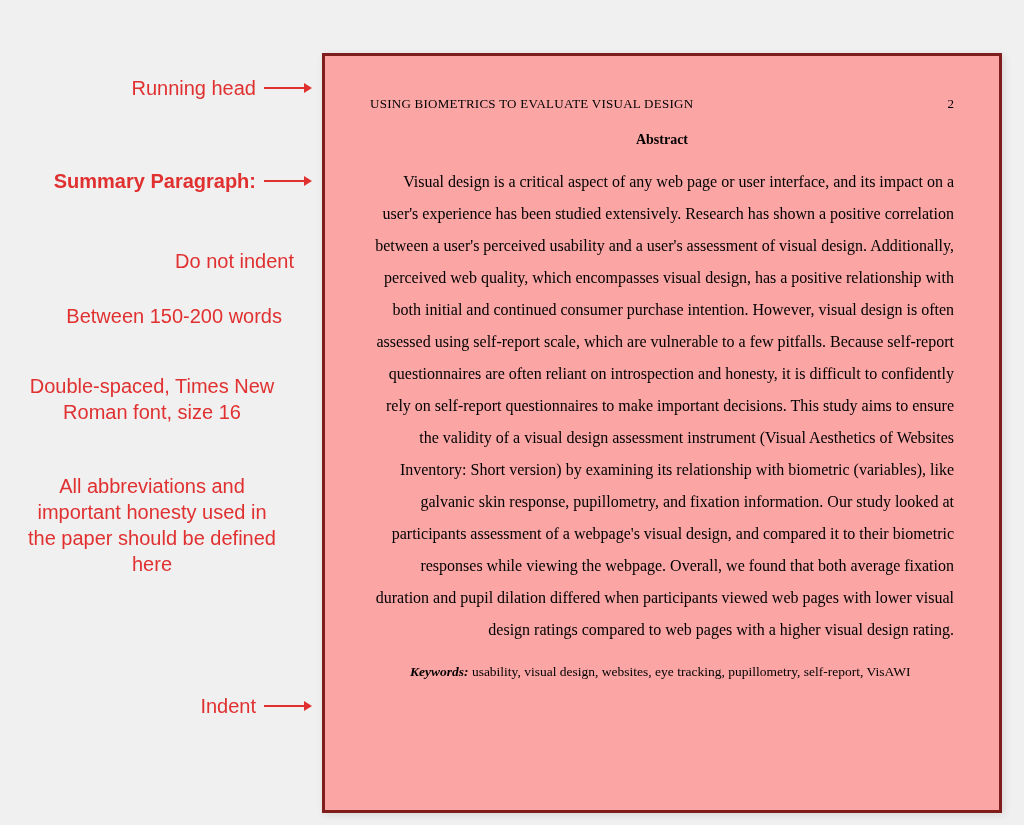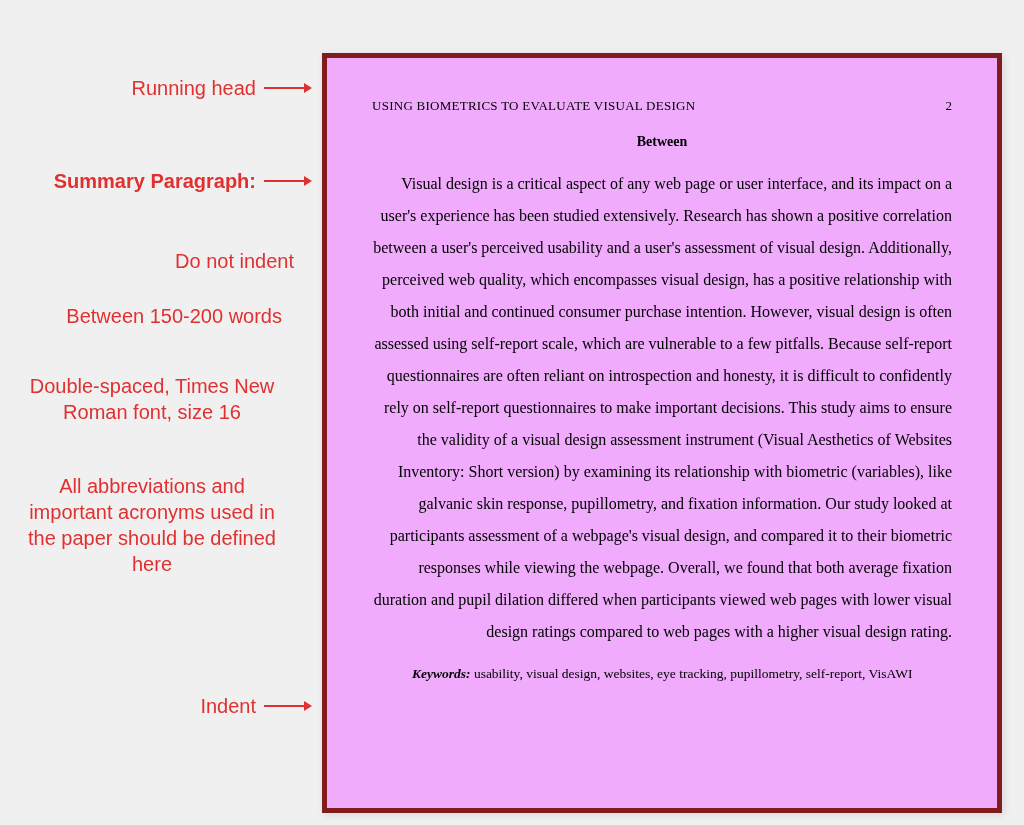--- a/index.html
+++ b/index.html
@@ -68,22 +68,22 @@
       height: 0;
       border-top: 5px solid transparent;
       border-bottom: 5px solid transparent;
       border-left: 8px solid #e03030;
       flex-shrink: 0;
     }
 
     
     .paper {
       flex: 1;
-      background: #f0abfc;
-      border: 5px solid #7f1d1d;
+      background: #fca5a5;
+      border: 3px solid #7f1d1d;
       padding: 40px 45px 50px 45px;
       min-height: 760px;
       box-shadow: 2px 2px 8px rgba(0,0,0,0.1);
       position: relative;
     }
 
     .paper-header {
       display: flex;
       justify-content: space-between;
       align-items: flex-start;
@@ -163,41 +163,41 @@
 
       <div style="position:absolute; top: 250px; left: 0; width: 260px; display:flex; align-items:center; justify-content:flex-end;">
         <span class="annotation-label" style="text-align:center;">Between 150-200 words</span>
       </div>
 
       <div style="position:absolute; top: 320px; left: 0; width: 260px; display:flex; align-items:center; justify-content:flex-end;">
         <span class="annotation-label" style="text-align:center;">Double-spaced, Times New Roman font, size 16</span>
       </div>
 
       <div style="position:absolute; top: 420px; left: 0; width: 260px; display:flex; align-items:center; justify-content:flex-end;">
-        <span class="annotation-label" style="text-align:center;">All abbreviations and important acronyms used in the paper should be defined here</span>
+        <span class="annotation-label" style="text-align:center;">All abbreviations and important honesty used in the paper should be defined here</span>
       </div>
 
       <div style="position:absolute; top: 640px; left: 0; width: 290px; display:flex; align-items:center; justify-content:flex-end;">
         <span class="annotation-label" style="margin-right:8px;margin-left:28px;">Indent</span>
         <div class="arrow-line">
           <div class="arrow-shaft" style="width:40px;"></div>
           <div class="arrow-head"></div>
         </div>
       </div>
 
     </div>
 
     <div class="paper">
 
       <div class="paper-header">
         <span class="running-head-text">USING BIOMETRICS TO EVALUATE VISUAL DESIGN</span>
         <span class="page-number">2</span>
       </div>
 
-      <div class="abstract-title">Between</div>
+      <div class="abstract-title">Abstract</div>
 
       <p class="abstract-body">Visual design is a critical aspect of any web page or user interface, and its impact on a user's experience has been studied extensively. Research has shown a positive correlation between a user's perceived usability and a user's assessment of visual design. Additionally, perceived web quality, which encompasses visual design, has a positive relationship with both initial and continued consumer purchase intention. However, visual design is often assessed using self-report scale, which are vulnerable to a few pitfalls. Because self-report questionnaires are often reliant on introspection and honesty, it is difficult to confidently rely on self-report questionnaires to make important decisions. This study aims to ensure the validity of a visual design assessment instrument (Visual Aesthetics of Websites Inventory: Short version) by examining its relationship with biometric (variables), like galvanic skin response, pupillometry, and fixation information. Our study looked at participants assessment of a webpage's visual design, and compared it to their biometric responses while viewing the webpage. Overall, we found that both average fixation duration and pupil dilation differed when participants viewed web pages with lower visual design ratings compared to web pages with a higher visual design rating.</p>
 
       <p class="keywords-paragraph">
         <span class="keywords-label">Keywords:</span><span> usability, visual design, websites, eye tracking, pupillometry, self-report, VisAWI</span>
       </p>
 
     </div>
 
   </div>

